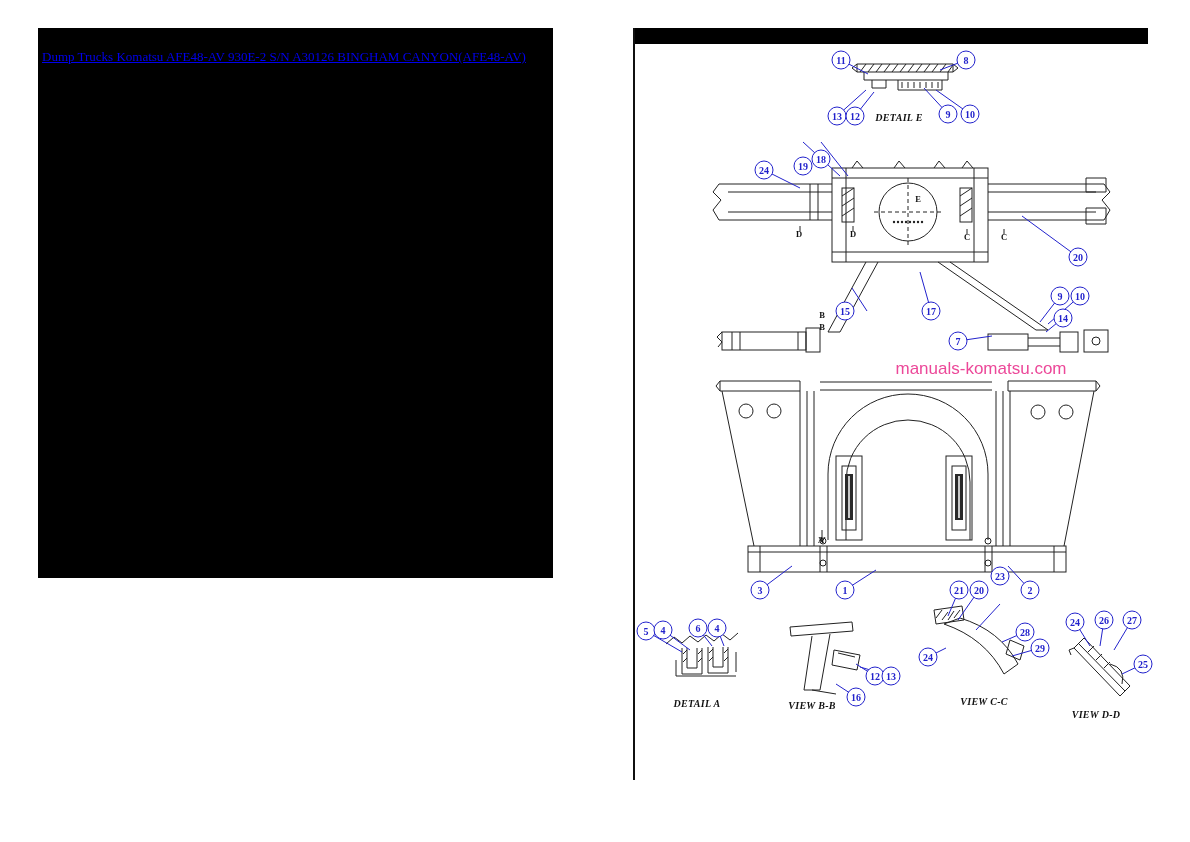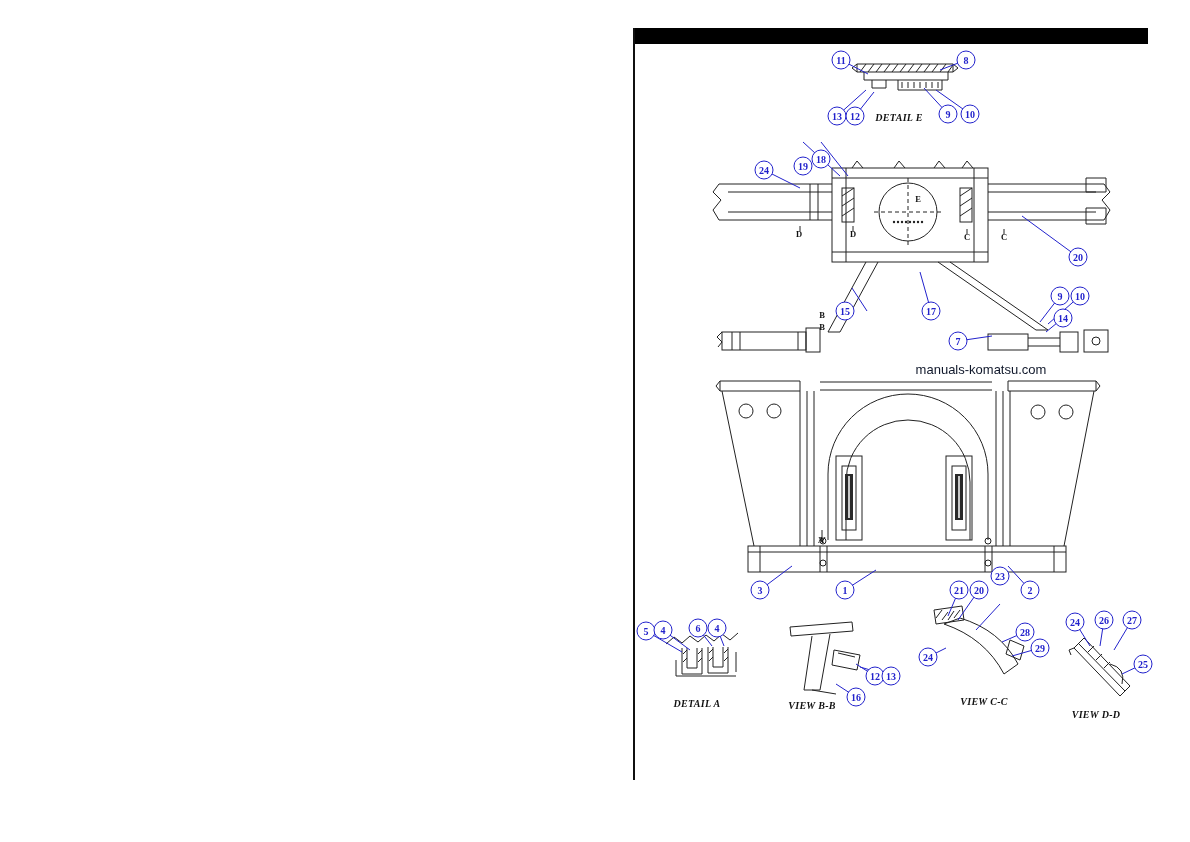--- a/index.html
+++ b/index.html
@@ -41,28 +41,31 @@
     position:absolute;transform:translate(-50%,-50%);
     font-family:Liberation Serif, serif;font-size:10px;font-weight:bold;font-style:italic;
     color:#111111;white-space:nowrap;letter-spacing:.3px;
   }
   .section-letter{
     position:absolute;transform:translate(-50%,-50%);
     font-family:"Liberation Serif",serif;font-size:8.5px;font-weight:bold;color:#111111;
   }
   .watermark{
     position:absolute;left:981px;top:369px;transform:translate(-50%,-50%);
-    font-family:"Liberation Sans",sans-serif;font-size:13px;color:#0f172a;white-space:nowrap;
+    font-family:"Liberation Sans",sans-serif;font-size:17px;color:#ec4899;white-space:nowrap;
   }
 </style>
 </head>
 <body>
 
 <div class="page">
 
+  <div class="left-panel">
+    <a class="doc-link" href="#">Dump Trucks Komatsu AFE48-AV 930E-2 S/N A30126 BINGHAM CANYON(AFE48-AV)</a>
+  </div>
 
   <div class="diagram-panel">
     <div class="diagram-header"></div>
   </div>
 
   <svg class="layer" viewBox="0 0 1190 842" xmlns="http://www.w3.org/2000/svg">
     <g stroke="#222222" fill="none" stroke-width="1">
 
       <path d="M857,64 H953 V72 H857 Z"></path>
       <path d="M860,72 L866,64 M868,72 L874,64 M876,72 L882,64 M884,72 L890,64 M892,72 L898,64 M900,72 L906,64 M908,72 L914,64 M916,72 L922,64 M924,72 L930,64 M932,72 L938,64 M940,72 L946,64 M948,72 L953,65"></path>

